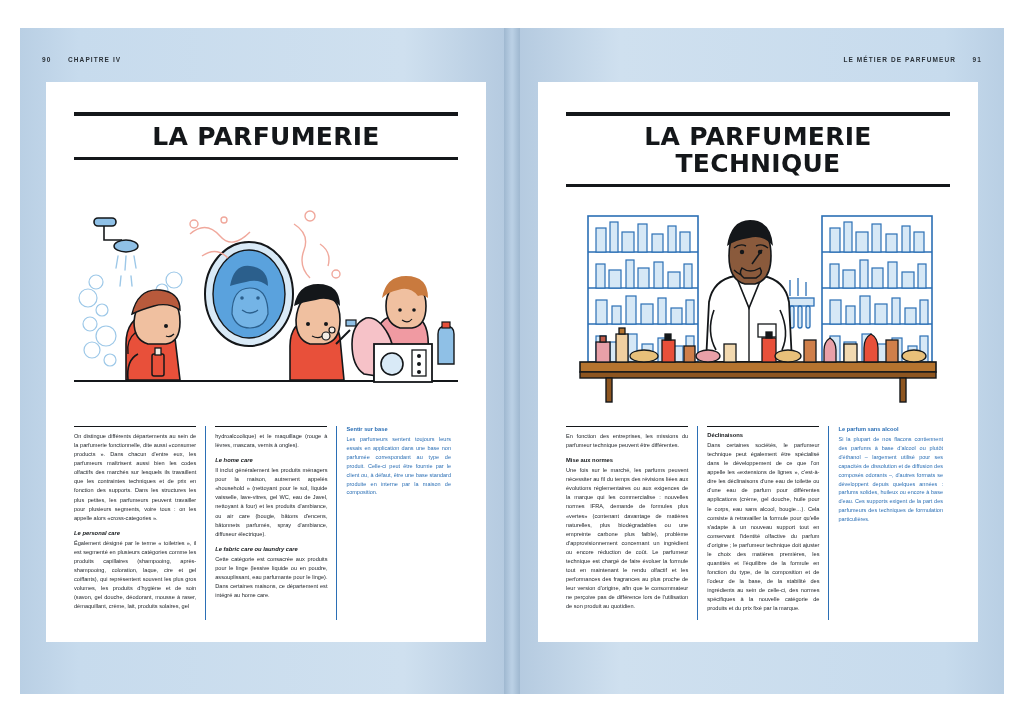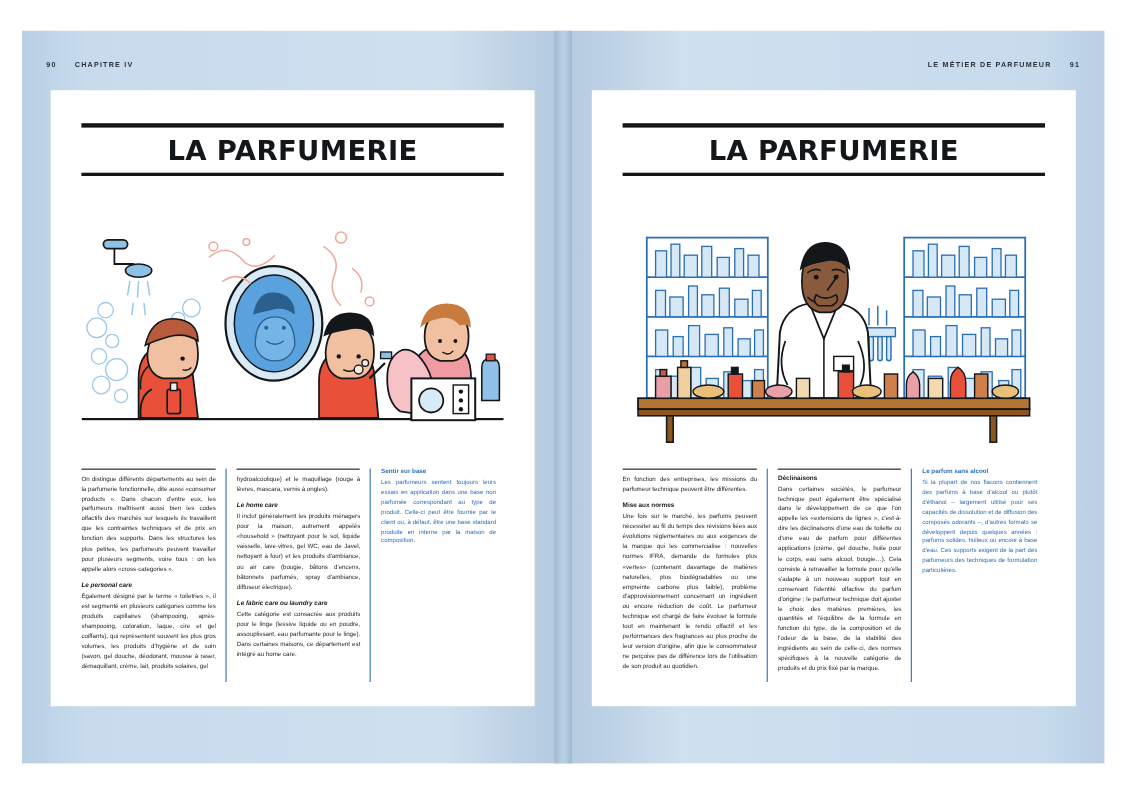--- a/index.html
+++ b/index.html
@@ -306,20 +306,21 @@
   <div class="page page-right">
     <div class="folio" style="right:48px;">LE MÉTIER DE PARFUMEUR</div>
     <div class="folio num" style="right:22px;">91</div>
 
     <div class="sheet sheet-right">
 
       <div class="title-block">
         <div class="rule"></div>
         <div class="title">
           <div>LA PARFUMERIE</div>
+          <div>TECHNIQUE</div>
         </div>
         <div class="rule"></div>
       </div>
 
       <div class="illus">
         <svg width="384" height="218" viewBox="0 0 384 218" xmlns="http://www.w3.org/2000/svg">
           <rect x="0" y="0" width="384" height="218" fill="#ffffff"></rect>
 
           <g stroke="#2b6fb5" stroke-width="1.6" fill="none">
             <rect x="22" y="22" width="110" height="146"></rect>

